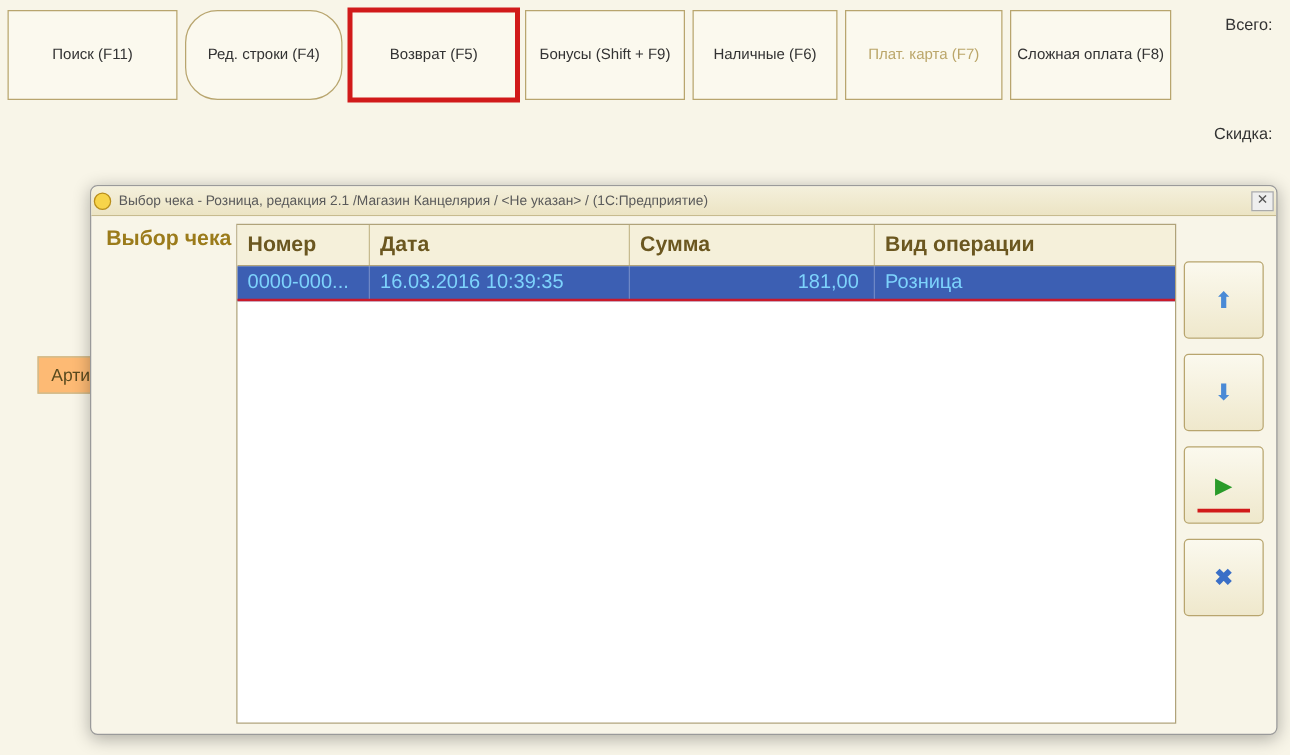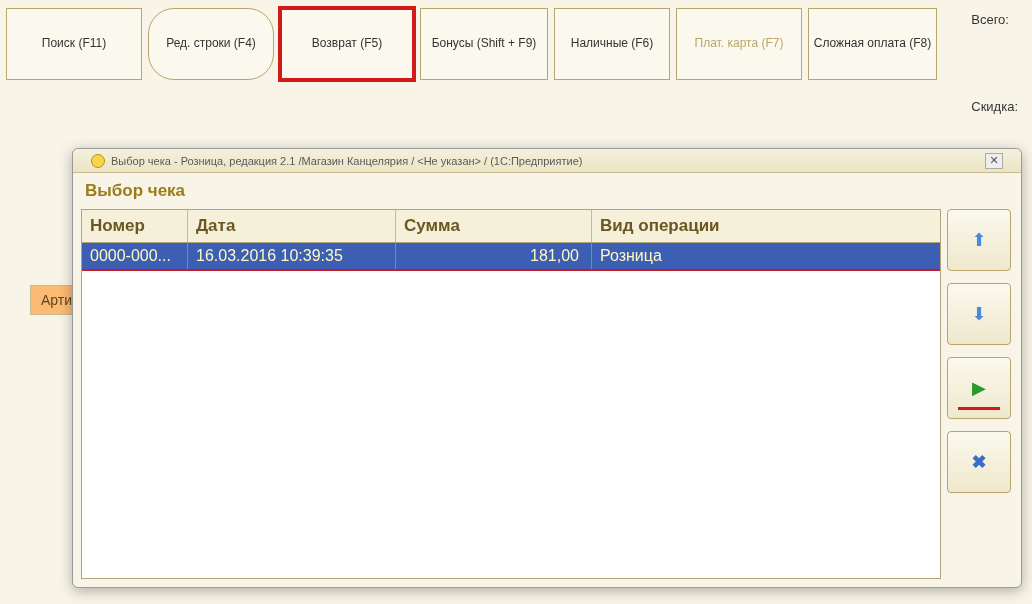--- a/index.html
+++ b/index.html
@@ -47,20 +47,21 @@
   .tb-w5 { width: 126px; }
   .tb-w6 { width: 129px; }
   .labels-right {
     display: flex;
     flex-direction: column;
     margin-left: auto;
     font-size: 13px;
     color: #333;
     gap: 72px;
     padding: 4px 8px 0 0;
+    text-align: right;
   }
   .bg-col-label {
     position: absolute;
     top: 285px;
     left: 30px;
     background: #fdba74;
     border: 1px solid #c7bb8f;
     border-top: 1px solid #c7bb8f;
     padding: 6px 10px;
     font-size: 14px;
@@ -79,21 +80,21 @@
     box-shadow: 0 3px 14px rgba(0,0,0,0.3);
     display: flex;
     flex-direction: column;
   }
   .modal-titlebar {
     height: 24px;
     background: linear-gradient(#f4f0dc, #ece4c4);
     border-bottom: 1px solid #c7bb8f;
     display: flex;
     align-items: center;
-    padding: 0 18px;
+    padding: 0 2px;
     border-radius: 6px 6px 0 0;
     font-size: 11px;
     color: #5a5a5a;
     gap: 6px;
   }
   .title-icon {
     width: 14px; height: 14px;
     background: #f7d44a;
     border-radius: 50%;
     border: 1px solid #b98e1a;
@@ -109,21 +110,21 @@
     text-align: center;
     cursor: pointer;
     color: #555;
   }
   .modal-body {
     flex: 1;
     display: flex;
     padding: 6px 8px 8px 8px;
     gap: 6px;
   }
-  .modal-main { flex: 1; display: flex; flex-direction: column; }
+  .modal-main { flex: 1; display: flex; flex-direction: row; }
   .modal-heading {
     color: #9b7b1b;
     font-weight: bold;
     font-size: 17px;
     padding: 2px 4px 8px 4px;
   }
   .grid {
     border: 1px solid #b0a37a;
     flex: 1;
     background: #fff;
@@ -141,21 +142,21 @@
     font-weight: bold;
   }
   .grid-header > div:last-child { border-right: none; }
   .col-num { width: 106px; }
   .col-date { width: 208px; }
   .col-sum { width: 196px; text-align: left; }
   .col-op { flex: 1; }
   .grid-row {
     display: flex;
     background: #3c5fb3;
-    color: #fef9c3;
+    color: #7dd3fc;
     font-size: 16px;
     border-bottom: 2px solid #c91a2b;
   }
   .grid-row > div {
     padding: 4px 8px;
     border-right: 1px solid rgba(255,255,255,0.25);
     white-space: nowrap;
     overflow: hidden;
     text-overflow: ellipsis;
   }

